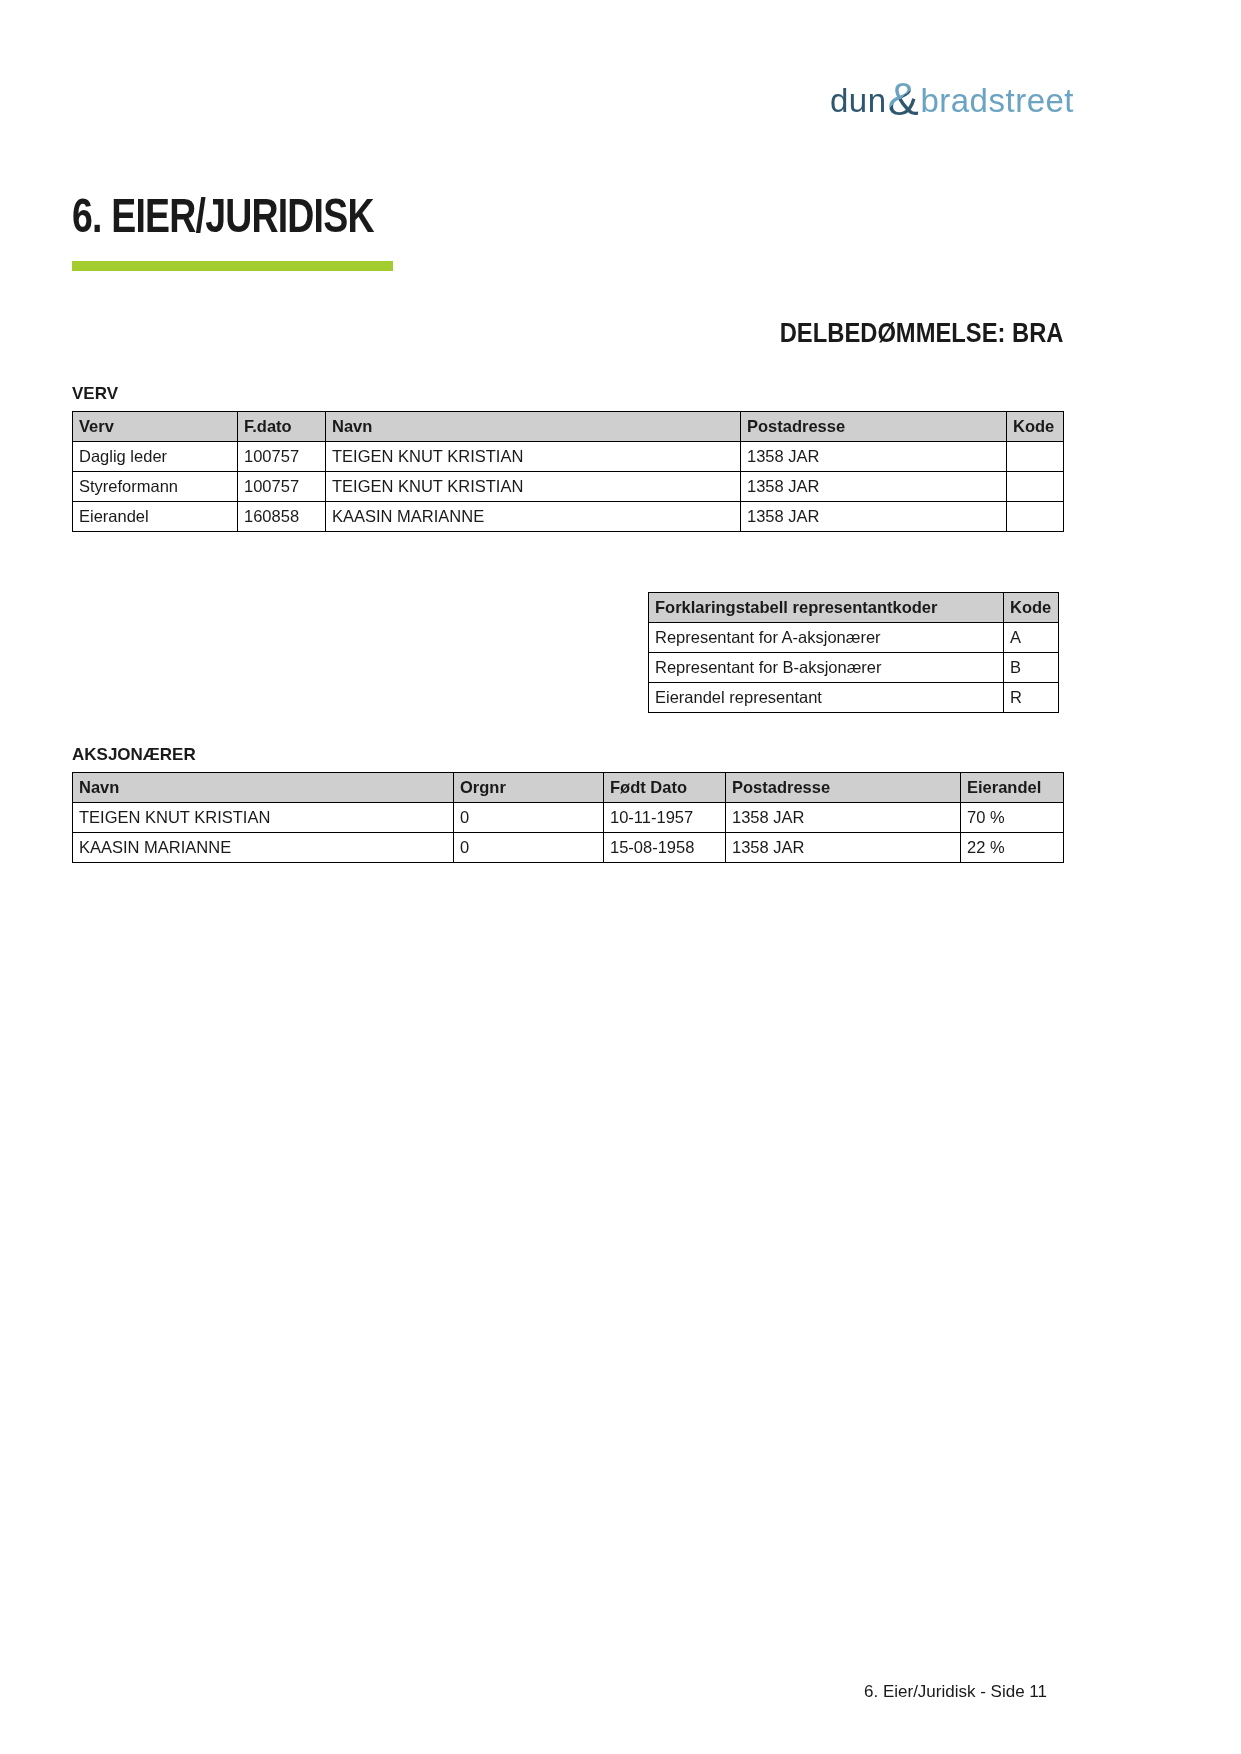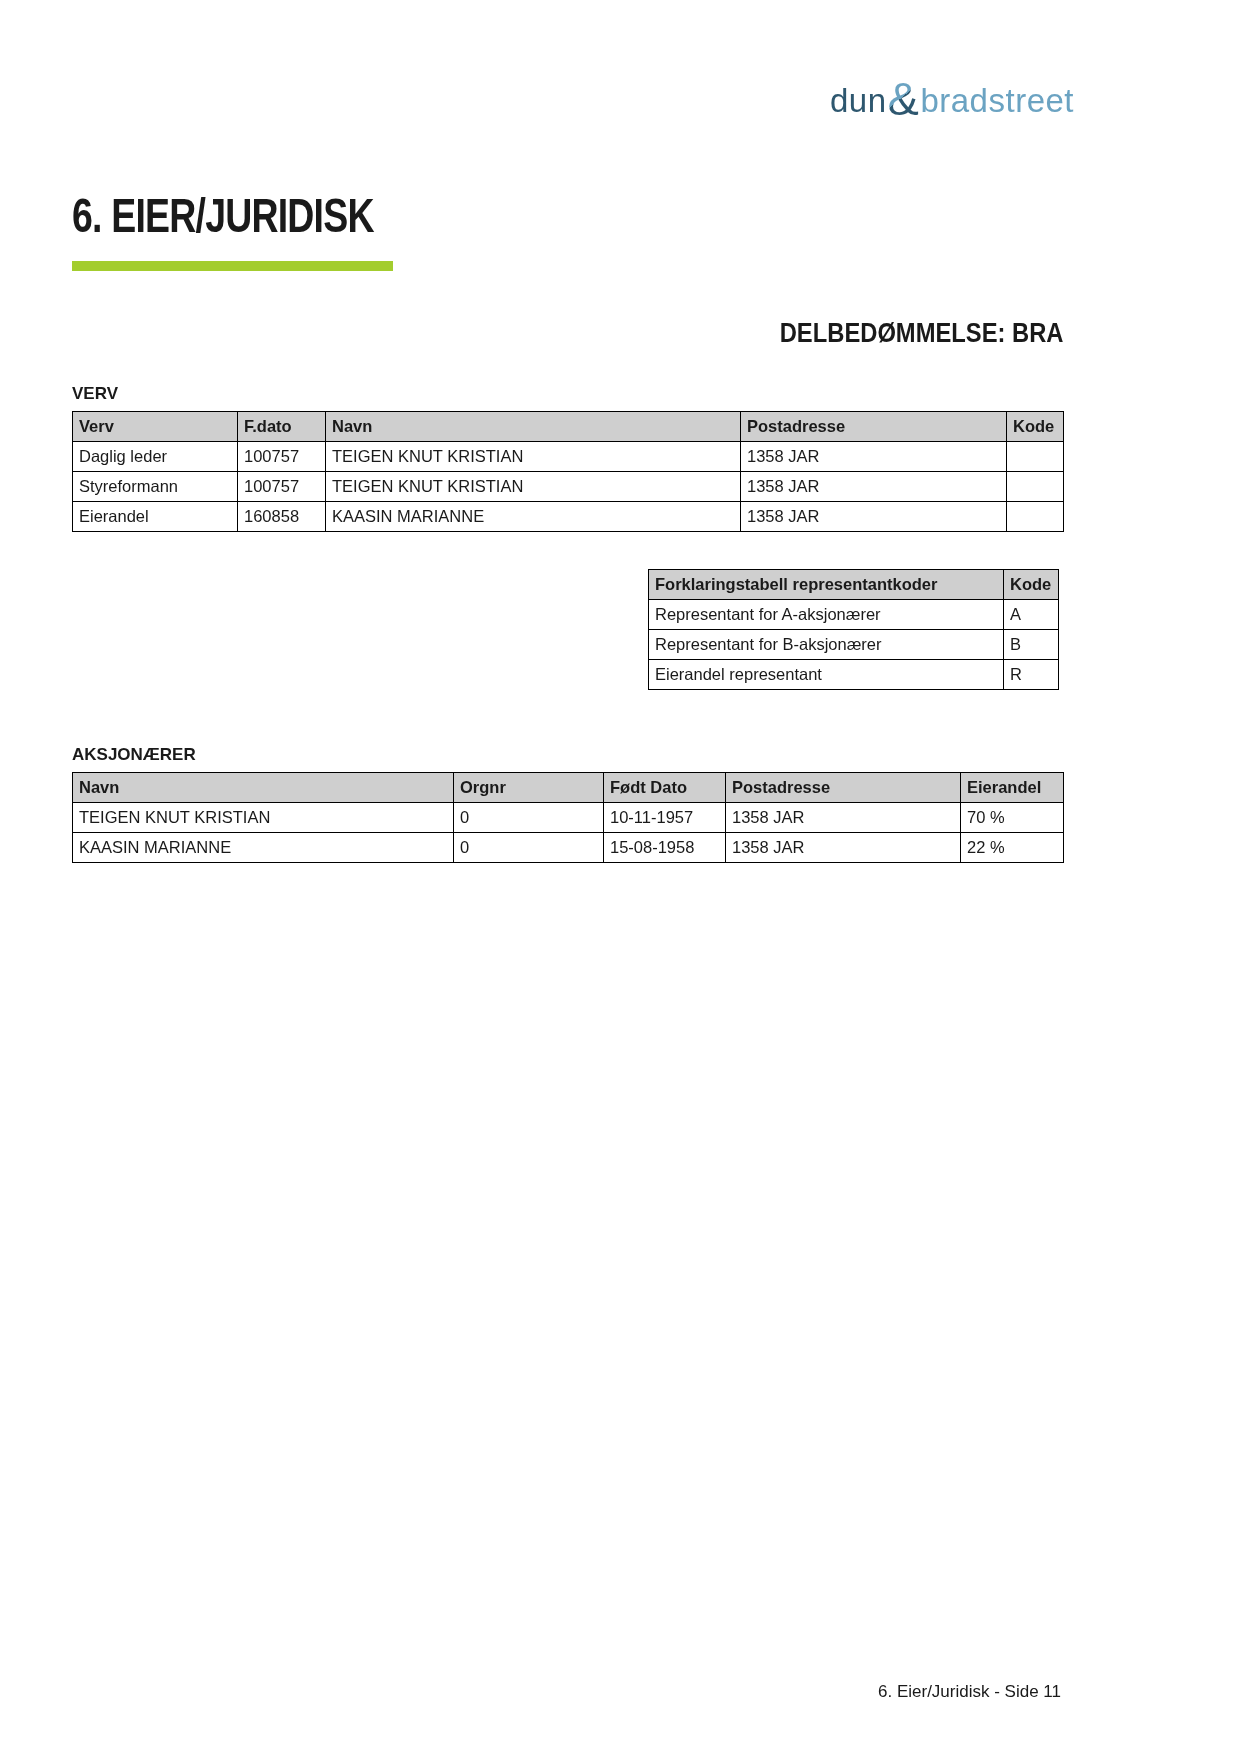--- a/index.html
+++ b/index.html
@@ -102,27 +102,27 @@
     text-align: left;
     vertical-align: middle;
     white-space: nowrap;
     overflow: hidden;
   }
   .tbl th {
     background: var(--table_header_bg, #cfcfcf);
     font-weight: bold;
   }
   .verv-tbl { left: 72px;  top: 411px; width: 992px; }
-  .fork-tbl { left: 648px; top: 569px; width: 411px; }
+  .fork-tbl { left: 648px; top: 592px; width: 411px; }
   .aksj-tbl { left: 72px;  top: 772px; width: 992px; }
 
   
   .footer {
     position: absolute;
-    right: 180px;
+    right: 194px;
     top: 1682px;
     font-size: 17px;
     white-space: nowrap;
   }
 </style>
 </head>
 <body>
 
 <div class="page">
 

